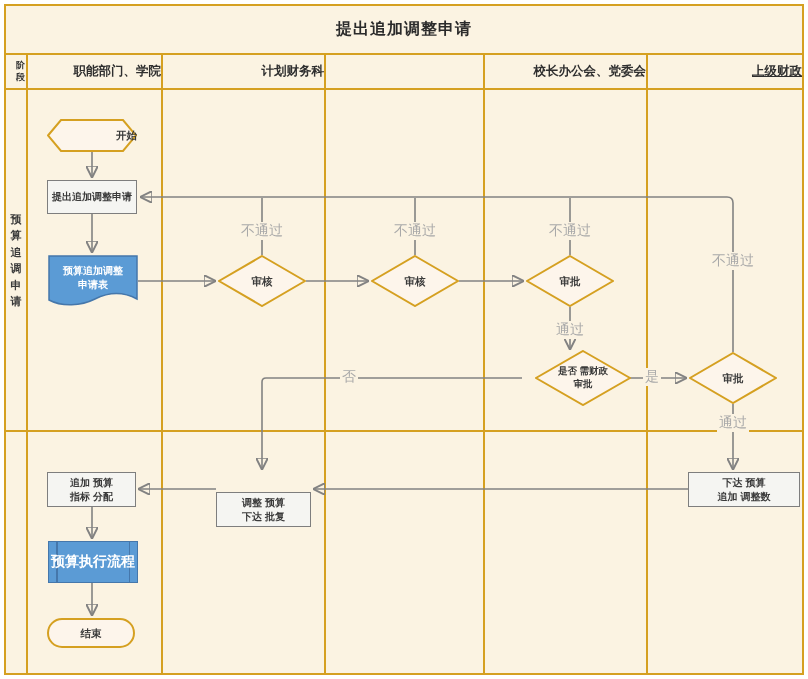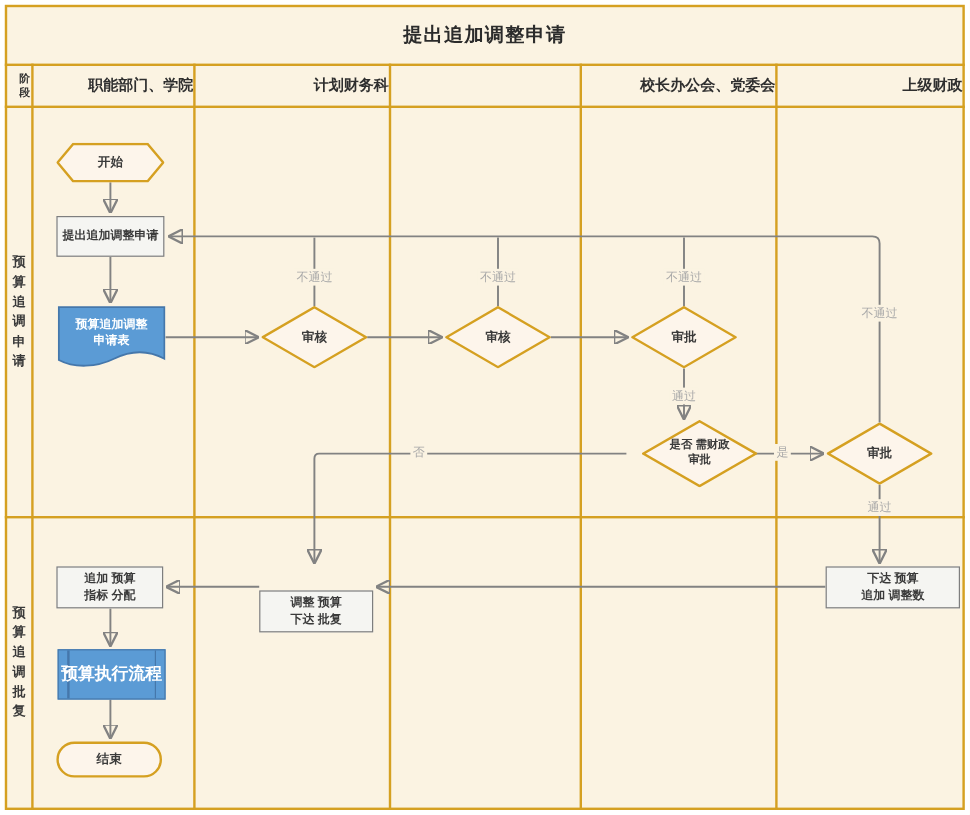--- a/index.html
+++ b/index.html
@@ -28,21 +28,21 @@
   .title{font-size:16px;font-weight:bold;color:#2b2b2b;letter-spacing:1px;}
   .hcell{position:absolute;top:55px;height:33px;display:flex;align-items:center;justify-content:flex-end;
          font-size:12.5px;font-weight:bold;color:#2f2f2f;z-index:1;text-align:center;}
   .stagecell{font-size:9px;line-height:1.25;}
   .stagecell span{display:block;width:11px;word-break:break-all;text-align:center;}
   .rowlabel{position:absolute;left:6px;width:20px;display:flex;align-items:center;justify-content:center;z-index:1;}
   .rowlabel span{display:block;width:13px;word-break:break-all;font-size:11px;font-weight:bold;line-height:1.5;text-align:center;color:#3a3a3a;}
   svg.connectors{position:absolute;left:0;top:0;z-index:2;pointer-events:none;}
   svg.connectors path{stroke:var(--line);stroke-width:1.6;fill:none;}
   .elabel{position:absolute;transform:translate(-50%,-50%);background:var(--bg);padding:0 2px;
-          font-size:10px;color:var(--elabel);z-index:3;white-space:nowrap;}
+          font-size:14px;color:var(--elabel);z-index:3;white-space:nowrap;}
   .node{position:absolute;display:flex;align-items:center;justify-content:center;text-align:center;z-index:4;}
   .node .shape{position:absolute;inset:0;}
   .node .txt{position:relative;z-index:1;font-size:10.5px;font-weight:bold;line-height:1.4;color:var(--text);}
   .rect-node{background:var(--rect-fill);border:1.5px solid var(--rect-border);box-sizing:border-box;}
   .rect-node .txt{font-size:10px;}
   .doc-node .txt{color:#ffffff;font-size:10px;padding-bottom:10px;}
   .need-node .txt{font-size:9.5px;line-height:1.35;}
   .exec-node{background:var(--blue);border:1.5px solid var(--blue-border);box-sizing:border-box;}
   .exec-node .txt{color:#ffffff;font-size:14px;}
   .exec-node .bar{position:absolute;top:0;bottom:0;width:1.5px;background:var(--blue-border);}
@@ -68,27 +68,24 @@
   <div class="title-row">
     <span class="title">提出追加调整申请</span>
   </div>
 
   <div class="hcell stagecell" style="left:6px;width:20px;">
     <span>阶段</span>
   </div>
   <div class="hcell" style="left:28px;width:133px;">职能部门、学院</div>
   <div class="hcell" style="left:163px;width:161px;">计划财务科</div>
   <div class="hcell" style="left:485px;width:161px;">校长办公会、党委会</div>
-  <div class="hcell" style="left:648px;width:154px;">上级财政</div>
+  <div class="hcell" style="left:648px;width:154px;text-decoration:underline;">上级财政</div>
 
   <div class="rowlabel" style="top:90px;height:340px;">
     <span>预算追调申请</span>
-  </div>
-  <div class="rowlabel" style="top:432px;height:240px;">
-    <span>预算追调批复</span>
   </div>
 
   <svg class="connectors" width="808" height="679" viewBox="0 0 808 679">
     <defs>
       <marker id="arw" viewBox="0 0 10 10" refX="8.5" refY="5" markerWidth="7.5" markerHeight="7.5" orient="auto-start-reverse">
         <path d="M0 0 L10 5 L0 10 z" fill="#828282" stroke="none"></path>
       </marker>
     </defs>
     <path d="M92 152 V176" marker-end="url(#arw)"></path>
     <path d="M92 214 V251" marker-end="url(#arw)"></path>
@@ -111,21 +108,21 @@
 
   <span class="elabel" style="left:262px;top:231px;">不通过</span>
   <span class="elabel" style="left:415px;top:231px;">不通过</span>
   <span class="elabel" style="left:570px;top:231px;">不通过</span>
   <span class="elabel" style="left:733px;top:261px;">不通过</span>
   <span class="elabel" style="left:570px;top:330px;">通过</span>
   <span class="elabel" style="left:733px;top:423px;">通过</span>
   <span class="elabel" style="left:652px;top:377px;">是</span>
   <span class="elabel" style="left:349px;top:377px;">否</span>
 
-  <div class="node" style="left:47px;top:119px;width:90px;height:33px;">
+  <div class="node" style="left:47px;top:119px;width:90px;height:33px;justify-content:flex-end;">
     <svg class="shape" width="90" height="33" viewBox="0 0 90 33">
       <polygon points="1,16.5 14,1 76,1 89,16.5 76,32 14,32" fill="var(--shape-fill)" stroke="var(--gold)" stroke-width="2"></polygon>
     </svg>
     <div class="txt">开始</div>
   </div>
 
   <div class="node rect-node" style="left:47px;top:180px;width:90px;height:34px;">
     <div class="txt">提出追加调整申请</div>
   </div>
 

